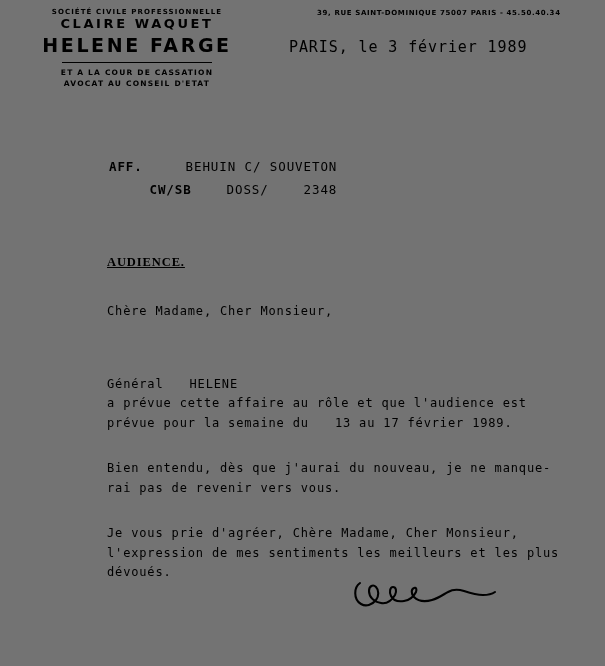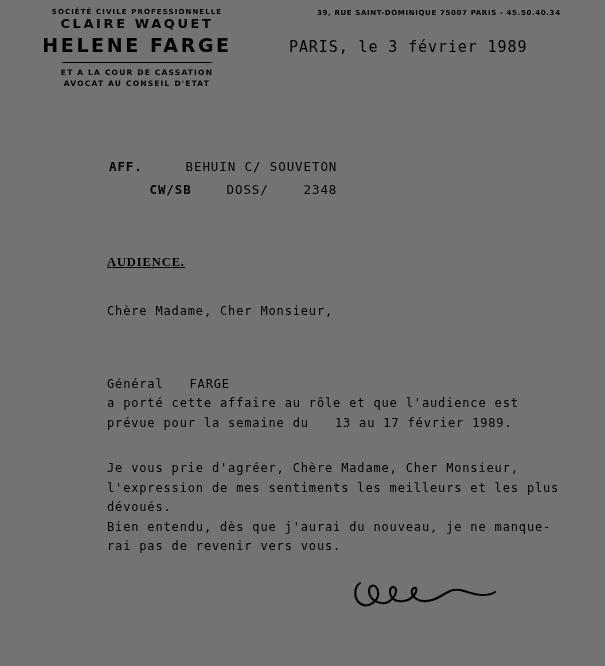--- a/index.html
+++ b/index.html
@@ -179,36 +179,36 @@
   <div class="subject">AUDIENCE.</div>
 
   <div class="body">
 
     <p class="para salutation">
       <span>Chère Madame, Cher Monsieur,</span>
     </p>
 
     <p class="para">
       <br>
-      <span>Général</span><span class="inline-gap-md"></span><span>FARGE</span><br>
-      <span>a porté cette affaire au rôle et que l'audience est</span><br>
+      <span>Général</span><span class="inline-gap-md"></span><span>HELENE</span><br>
+      <span>a prévue cette affaire au rôle et que l'audience est</span><br>
       <span>prévue pour la semaine du</span><span class="inline-gap-md"></span><span>13 au 17 février 1989.</span>
+    </p>
+
+    <p class="para">
+      <span>Bien entendu, dès que j'aurai du nouveau, je ne manque-</span><br>
+      <span>rai pas de revenir vers vous.</span>
     </p>
 
     <p class="para closing">
       <span>Je vous prie d'agréer, Chère Madame, Cher Monsieur,</span><br>
       <span>l'expression de mes sentiments les meilleurs et les plus</span><br>
       <span>dévoués.</span>
     </p>
 
-    <p class="para">
-      <span>Bien entendu, dès que j'aurai du nouveau, je ne manque-</span><br>
-      <span>rai pas de revenir vers vous.</span>
-    </p>
-
   </div>
 
   <div class="signature">
     <svg width="150" height="42" viewBox="0 0 150 42" xmlns="http://www.w3.org/2000/svg">
       <path d="M8 10 C2 14, 1 26, 9 31 C14 34, 20 32, 24 27 C27 23, 27 17, 24 14 C21 11, 17 13, 17 18 C17 24, 22 29, 29 30 C35 31, 40 27, 43 22 C45 18, 44 14, 41 14 C38 14, 37 19, 39 23 C41 27, 46 29, 52 28 C58 27, 62 23, 64 19 C65 16, 64 14, 62 15 C59 16, 59 21, 62 24 C66 28, 73 29, 80 27 C87 25, 92 21, 96 19 C101 16, 106 16, 112 18 C118 20, 124 22, 131 22 C136 22, 140 21, 143 19" fill="none" stroke="#000000" stroke-width="2.1" stroke-linecap="round" stroke-linejoin="round"></path>
     </svg>
   </div>
 
 </div>
 

